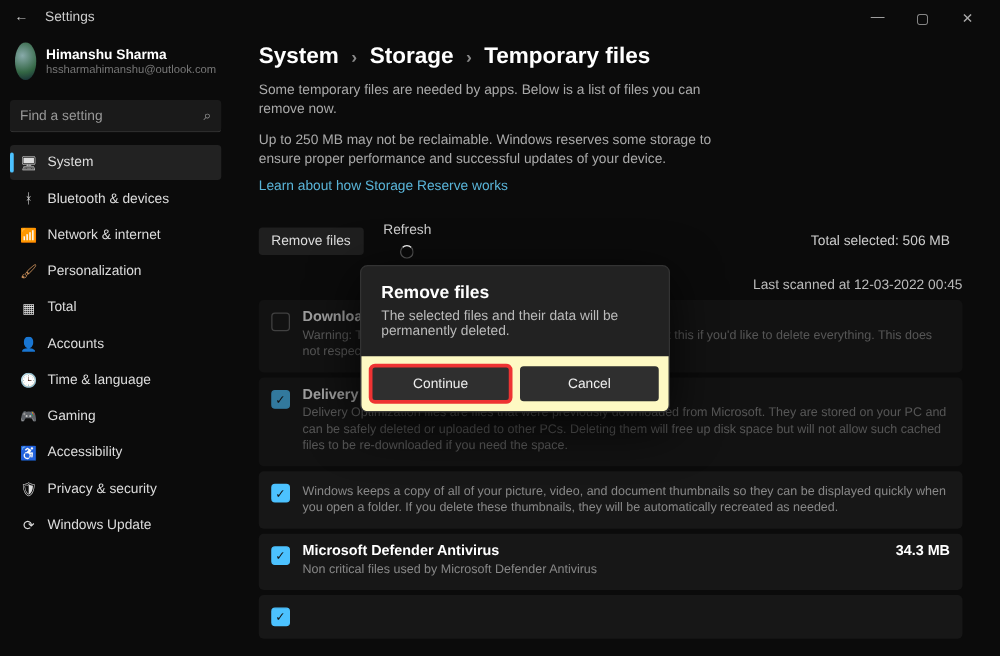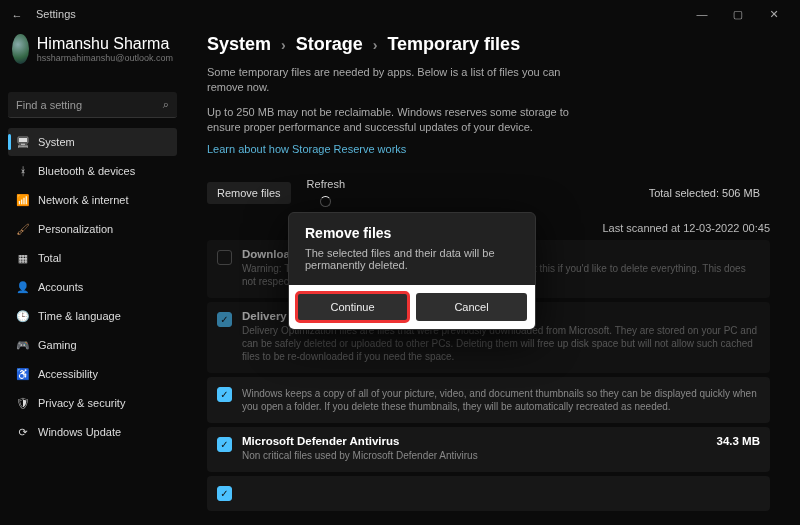--- a/index.html
+++ b/index.html
@@ -6,23 +6,23 @@
   body { background: #0b0b0b; color: #fff; width: 800px; height: 525px; overflow: hidden; position: relative; font-size: 11px; }
   .titlebar { height: 28px; display: flex; align-items: center; padding: 0 8px; color: #ccc; font-size: 11px; }
   .titlebar .back { width: 18px; text-align:center; }
   .titlebar .title { margin-left: 10px; }
   .winctrls { margin-left: auto; display: flex; }
   .winctrls div { width: 36px; height: 28px; display:flex; align-items:center; justify-content:center; color:#aaa; }
   .content { display:flex; height: calc(100% - 28px); }
   .sidebar { width: 185px; padding: 4px 8px 0 8px; }
   .avatar-row { display:flex; align-items:center; gap:8px; padding:2px 4px 8px 4px; }
   .avatar { width:30px; height:30px; border-radius:50%; background:radial-gradient(circle at 35% 35%, #8aa 0%, #364 60%, #123 100%); }
-  .avatar-name { font-size:16px; font-weight:400; }
+  .avatar-name { font-size:11px; font-weight:700; }
   .avatar-email { font-size:9px; color:#777; }
-  .searchbox { display:flex; align-items:center; height:26px; background:#1a1a1a; border-bottom:1px solid #333; border-radius:3px; margin:20px 0 10px 0; padding:0 8px; color:#999; font-size:11px; justify-content:space-between; }
+  .searchbox { display:flex; align-items:center; height:26px; background:#1a1a1a; border-bottom:1px solid #333; border-radius:3px; margin:8px 0 10px 0; padding:0 8px; color:#999; font-size:11px; justify-content:space-between; }
   .nav { display:flex; flex-direction:column; gap:1px; }
   .nav-item { display:flex; align-items:center; gap:8px; height:28px; padding:0 8px 0 8px; border-radius:3px; color:#ddd; font-size:11px; position:relative; }
   .nav-item.active { background:#222; }
   .nav-item.active::before { content:""; position:absolute; left:0; top:6px; bottom:6px; width:3px; background:#4cc2ff; border-radius:2px; }
   .nav-icon { width:14px; height:14px; display:inline-flex; align-items:center; justify-content:center; font-size:11px; }
   .main { flex:1; padding: 4px 30px 0 22px; overflow:hidden; }
   .breadcrumb { font-size:18px; font-weight:600; display:flex; gap:10px; align-items:center; margin-top:2px; }
   .breadcrumb .sep { color:#888; font-size:14px; }
   .subtext { color:#aaa; font-size:11px; margin-top:10px; line-height:15px; max-width:380px; }
   .link { color:#5ab5d9; font-size:11px; margin-top:8px; display:inline-block; }
@@ -37,21 +37,21 @@
   .chk { width:15px; height:15px; border:1px solid #666; border-radius:3px; margin-top:2px; flex-shrink:0; display:flex; align-items:center; justify-content:center; font-size:10px; color:#fff0; }
   .chk.checked { background:#4cc2ff; border-color:#4cc2ff; color:#111; }
   .item-body { flex:1; }
   .item-head { display:flex; justify-content:space-between; font-size:11.5px; font-weight:600; }
   .item-desc { color:#888; font-size:10px; line-height:13px; margin-top:2px; }
   .dim { opacity:0.6; }
   
   .modal { position:absolute; left:288px; top:212px; width:248px; background:#222; border-radius:6px; box-shadow: 0 10px 40px rgba(0,0,0,0.8); overflow:hidden; border:1px solid #333; }
   .modal-head { padding:12px 16px 4px 16px; font-size:14px; font-weight:600; }
   .modal-body { padding:2px 16px 14px 16px; font-size:11px; color:#bbb; }
-  .modal-actions { background:#ffffff; display:flex; padding:8px; gap:8px;justify-content:center; }
+  .modal-actions { background:#fef9c3; display:flex; padding:8px; gap:8px;justify-content:center; }
   .mbtn { flex:1; height:28px; display:flex; align-items:center; justify-content:center; background:#2f2f2f; border-radius:3px; font-size:11px; color:#eee; }
   .hl { outline:3px solid #e33; outline-offset:-1px; }
 </style>
 </head>
 <body>
 
 <div class="titlebar">
   <div class="back">←</div>
   <div class="title">Settings</div>
   <div class="winctrls">

